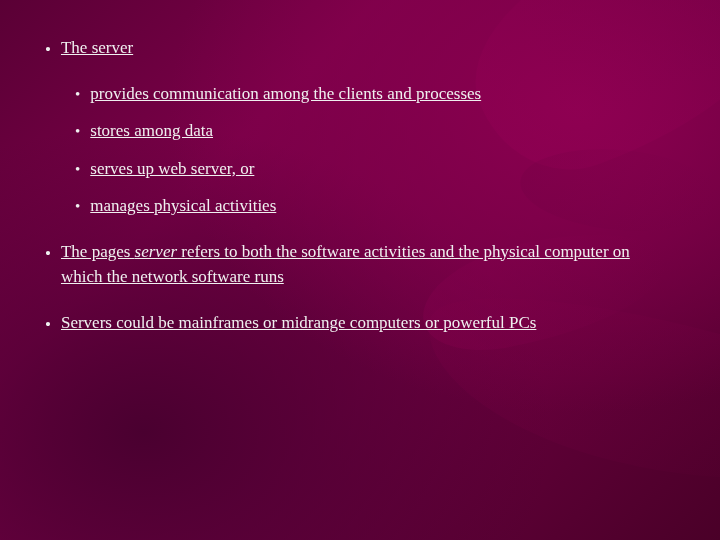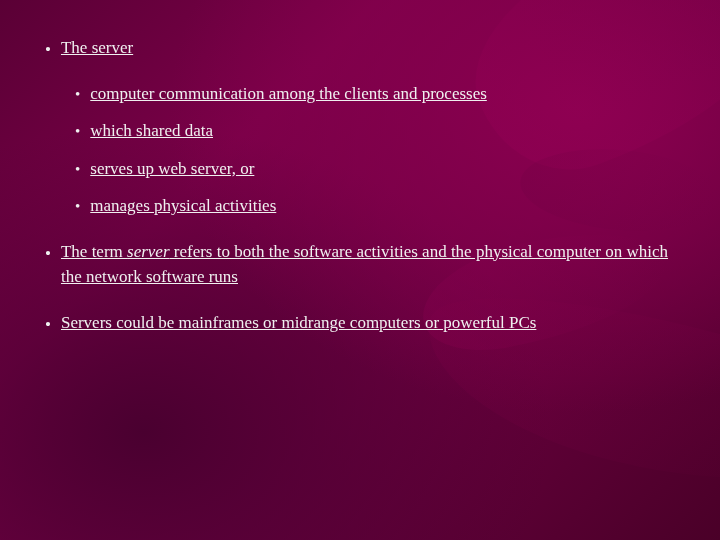--- a/index.html
+++ b/index.html
@@ -144,42 +144,42 @@
 <div class="content">
 
   <div class="level1-group">
     <div class="bullet-level1">
       <span class="bullet-dot">•</span>
       <span class="bullet-text">The server</span>
     </div>
     <div class="sub-bullets">
       <div class="bullet-level2">
         <span class="bullet-dot">•</span>
-        <span class="bullet-text">computer communication among the clients and processes</span>
+        <span class="bullet-text">provides communication among the clients and processes</span>
       </div>
       <div class="bullet-level2">
         <span class="bullet-dot">•</span>
-        <span class="bullet-text">which shared data</span>
+        <span class="bullet-text">stores among data</span>
       </div>
       <div class="bullet-level2">
         <span class="bullet-dot">•</span>
         <span class="bullet-text">serves up web server, or</span>
       </div>
       <div class="bullet-level2">
         <span class="bullet-dot">•</span>
         <span class="bullet-text">manages physical activities</span>
       </div>
     </div>
   </div>
 
   <div class="level1-group">
     <div class="bullet-level1">
       <span class="bullet-dot">•</span>
       <span class="bullet-text">
-        <span>The term </span><em>server</em><span> refers to both the software activities and the physical computer on which the network software runs</span>
+        <span>The pages </span><em>server</em><span> refers to both the software activities and the physical computer on which the network software runs</span>
       </span>
     </div>
   </div>
 
   <div class="level1-group">
     <div class="bullet-level1">
       <span class="bullet-dot">•</span>
       <span class="bullet-text">Servers could be mainframes or midrange computers or powerful PCs</span>
     </div>
   </div>

